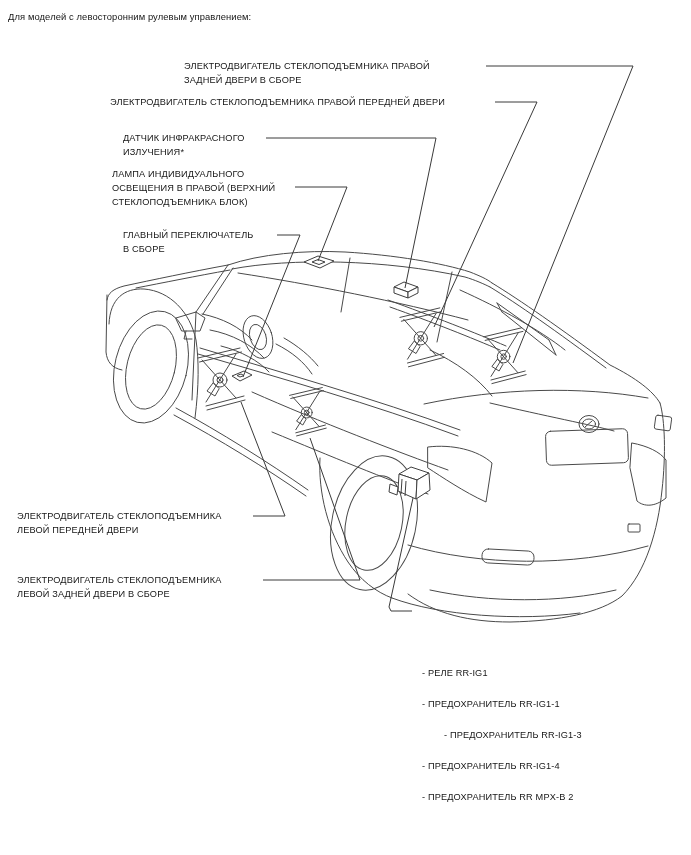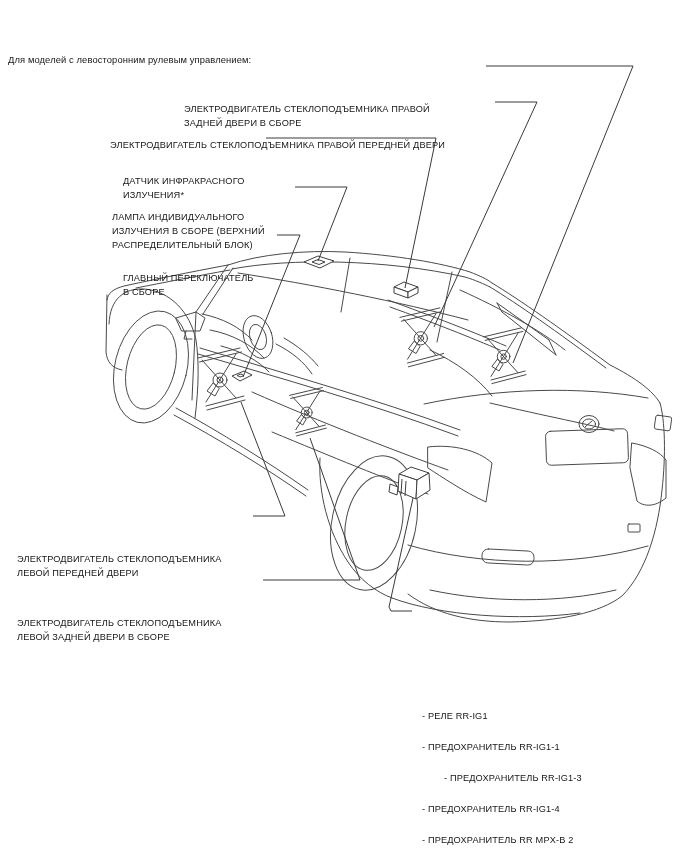--- a/index.html
+++ b/index.html
@@ -3,21 +3,21 @@
 <meta charset="utf-8">
 <style>
   html,body{margin:0;padding:0;background:#ffffff;}
   #page{
     position:relative;width:691px;height:855px;background:#ffffff;overflow:hidden;
     font-family:"Liberation Sans", sans-serif;color:#161616;
   }
   #art{position:absolute;left:0;top:0;}
   .lbl{
     position:absolute;font-size:9.2px;line-height:14px;letter-spacing:.15px;
-    white-space:nowrap;color:#161616;margin-top:43px;
+    white-space:nowrap;color:#161616;
   }
   .lbl div{white-space:nowrap;}
   .note{font-size:9.4px;letter-spacing:.1px;}
   svg *{vector-effect:non-scaling-stroke;}
   .car{stroke:#4a4a4a;stroke-width:1;fill:none;stroke-linecap:round;stroke-linejoin:round;}
   .comp{stroke:#3f3f3f;stroke-width:1;fill:#ffffff;stroke-linejoin:round;}
   .lead{stroke:#3a3a3a;stroke-width:1;fill:none;}
 </style>
 </head>
 <body>
@@ -185,22 +185,22 @@
     <div>ЭЛЕКТРОДВИГАТЕЛЬ СТЕКЛОПОДЪЕМНИКА ПРАВОЙ ПЕРЕДНЕЙ ДВЕРИ</div>
   </div>
 
   <div class="lbl" style="left:123px;top:131px;">
     <div>ДАТЧИК ИНФРАКРАСНОГО</div>
     <div>ИЗЛУЧЕНИЯ*</div>
   </div>
 
   <div class="lbl" style="left:112px;top:167px;">
     <div>ЛАМПА ИНДИВИДУАЛЬНОГО</div>
-    <div>ИЗЛУЧЕНИЯ В СБОРЕ (ВЕРХНИЙ</div>
-    <div>РАСПРЕДЕЛИТЕЛЬНЫЙ БЛОК)</div>
+    <div>ОСВЕЩЕНИЯ В ПРАВОЙ (ВЕРХНИЙ</div>
+    <div>СТЕКЛОПОДЪЕМНИКА БЛОК)</div>
   </div>
 
   <div class="lbl" style="left:123px;top:228px;">
     <div>ГЛАВНЫЙ ПЕРЕКЛЮЧАТЕЛЬ</div>
     <div>В СБОРЕ</div>
   </div>
 
   <div class="lbl" style="left:17px;top:509px;">
     <div>ЭЛЕКТРОДВИГАТЕЛЬ СТЕКЛОПОДЪЕМНИКА</div>
     <div>ЛЕВОЙ ПЕРЕДНЕЙ ДВЕРИ</div>

